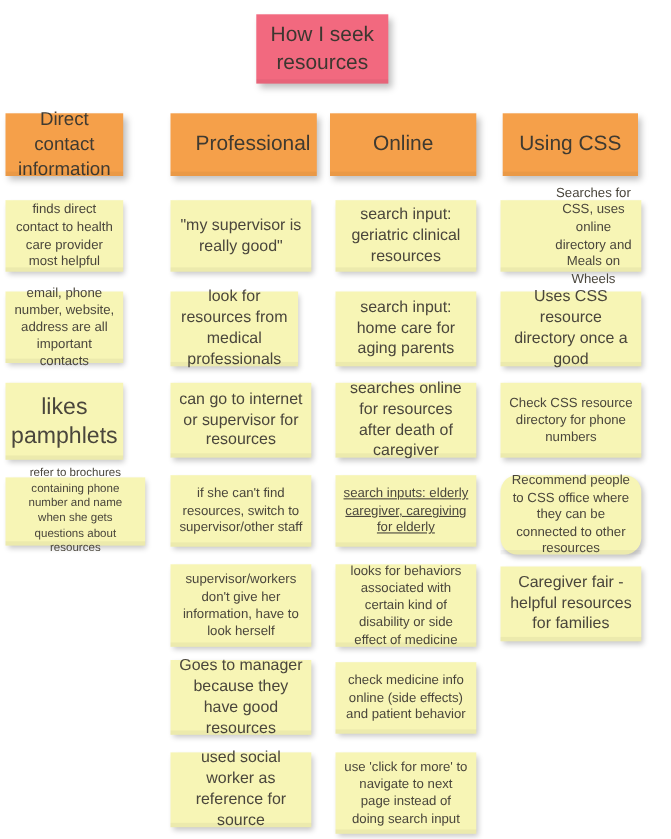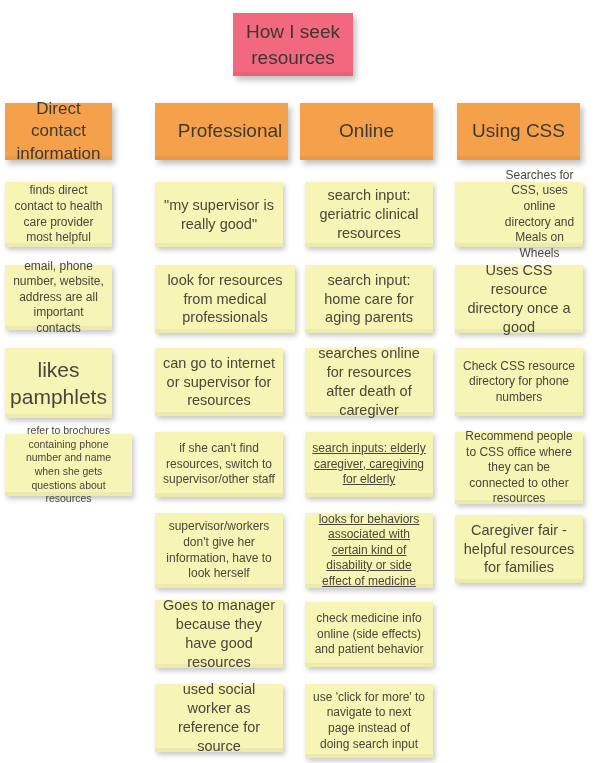--- a/index.html
+++ b/index.html
@@ -95,21 +95,21 @@
   <div class="note card sz-sm" style="left:5px; top:265px; width:107px; height:65px;">email, phone number, website, address are all important contacts</div>
 
   <div class="note card sz-lg" style="left:5px; top:348px; width:107px; height:70px;">likes pamphlets</div>
 
   <div class="note card sz-xs" style="left:5px; top:434px; width:127px; height:62px;">refer to brochures containing phone number and name when she gets questions about resources</div>
 
   <div class="note header" style="left:155px; top:103px; width:133px; height:57px;padding-left:24px;">Professional</div>
 
   <div class="note card sz-md" style="left:155px; top:182px; width:128px; height:65px;">"my supervisor is really good"</div>
 
-  <div class="note card sz-md" style="left:155px; top:265px; width:140px; height:68px;">look for resources from medical professionals</div>
+  <div class="note card sz-md" style="left:155px; top:265px; width:116px; height:68px;">look for resources from medical professionals</div>
 
   <div class="note card sz-md" style="left:155px; top:348px; width:128px; height:68px;">can go to internet or supervisor for resources</div>
 
   <div class="note card sz-sm" style="left:155px; top:432px; width:128px; height:65px;">if she can't find resources, switch to supervisor/other staff</div>
 
   <div class="note card sz-sm" style="left:155px; top:513px; width:128px; height:75px;">supervisor/workers don't give her information, have to look herself</div>
 
   <div class="note card sz-md" style="left:155px; top:600px; width:128px; height:68px;text-align:center;">Goes to manager because they have good resources</div>
 
   <div class="note card sz-md" style="left:155px; top:684px; width:128px; height:68px;">used social worker as reference for source</div>
@@ -117,31 +117,31 @@
   <div class="note header" style="left:300px; top:103px; width:133px; height:57px;">Online</div>
 
   <div class="note card sz-md" style="left:305px; top:182px; width:128px; height:65px;">search input: geriatric clinical resources</div>
 
   <div class="note card sz-md" style="left:305px; top:265px; width:128px; height:68px;">search input: home care for aging parents</div>
 
   <div class="note card sz-md" style="left:305px; top:348px; width:128px; height:68px;">searches online for resources after death of caregiver</div>
 
   <div class="note card sz-sm" style="left:305px; top:432px; width:128px; height:65px;text-decoration:underline;">search inputs: elderly caregiver, caregiving for elderly</div>
 
-  <div class="note card sz-sm" style="left:305px; top:513px; width:128px; height:75px;text-decoration:underline;">looks for behaviors associated with certain kind of disability or side effect of medicine</div>
+  <div class="note card sz-sm" style="left:305px; top:513px; width:128px; height:75px;">looks for behaviors associated with certain kind of disability or side effect of medicine</div>
 
   <div class="note card sz-sm" style="left:305px; top:602px; width:128px; height:65px;">check medicine info online (side effects) and patient behavior</div>
 
   <div class="note card sz-sm" style="left:305px; top:684px; width:128px; height:74px;">use 'click for more' to navigate to next page instead of doing search input</div>
 
   <div class="note header" style="left:457px; top:103px; width:123px; height:57px;">Using CSS</div>
 
   <div class="note card sz-sm" style="left:455px; top:182px; width:128px; height:65px;padding-left:48px;">Searches for CSS, uses online directory and Meals on Wheels</div>
 
   <div class="note card sz-md" style="left:455px; top:265px; width:128px; height:68px;">Uses CSS resource directory once a good</div>
 
   <div class="note card sz-sm" style="left:455px; top:348px; width:128px; height:68px;">Check CSS resource directory for phone numbers</div>
 
-  <div class="note card sz-sm" style="left:455px; top:432px; width:128px; height:72px;">Recommend people to CSS office where they can be connected to other resources</div>
+  <div class="note card sz-sm" style="left:455px; top:432px; width:128px; height:72px;border-radius:15px;">Recommend people to CSS office where they can be connected to other resources</div>
 
   <div class="note card sz-md" style="left:455px; top:515px; width:128px; height:68px;">Caregiver fair - helpful resources for families</div>
 
 </div>
 
 </body></html>

